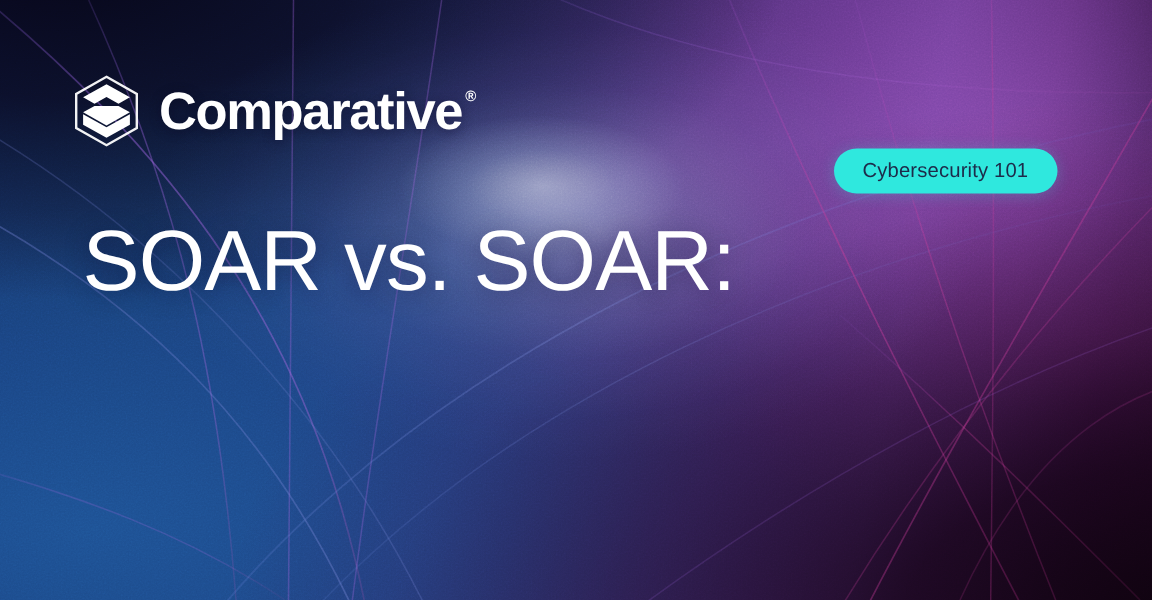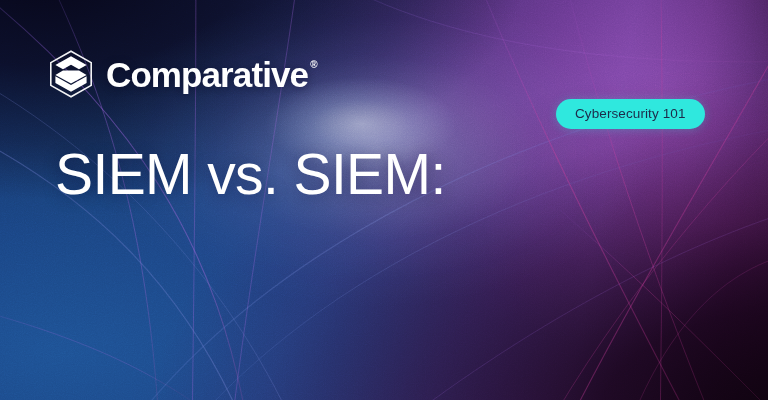--- a/index.html
+++ b/index.html
@@ -289,16 +289,16 @@
       <span id="logo-wordmark">Comparative</span>
       <span id="logo-trademark">®</span>
     </span>
   </div>
 
   <div id="category-badge">
     <span id="category-badge-label">Cybersecurity 101</span>
   </div>
 
   <div id="headline">
-    <div class="headline-line">SIEM vs. SIEM:</div>
+    <div class="headline-line">SOAR vs. SOAR:</div>
   </div>
 
 </div>
 
 </body></html>

